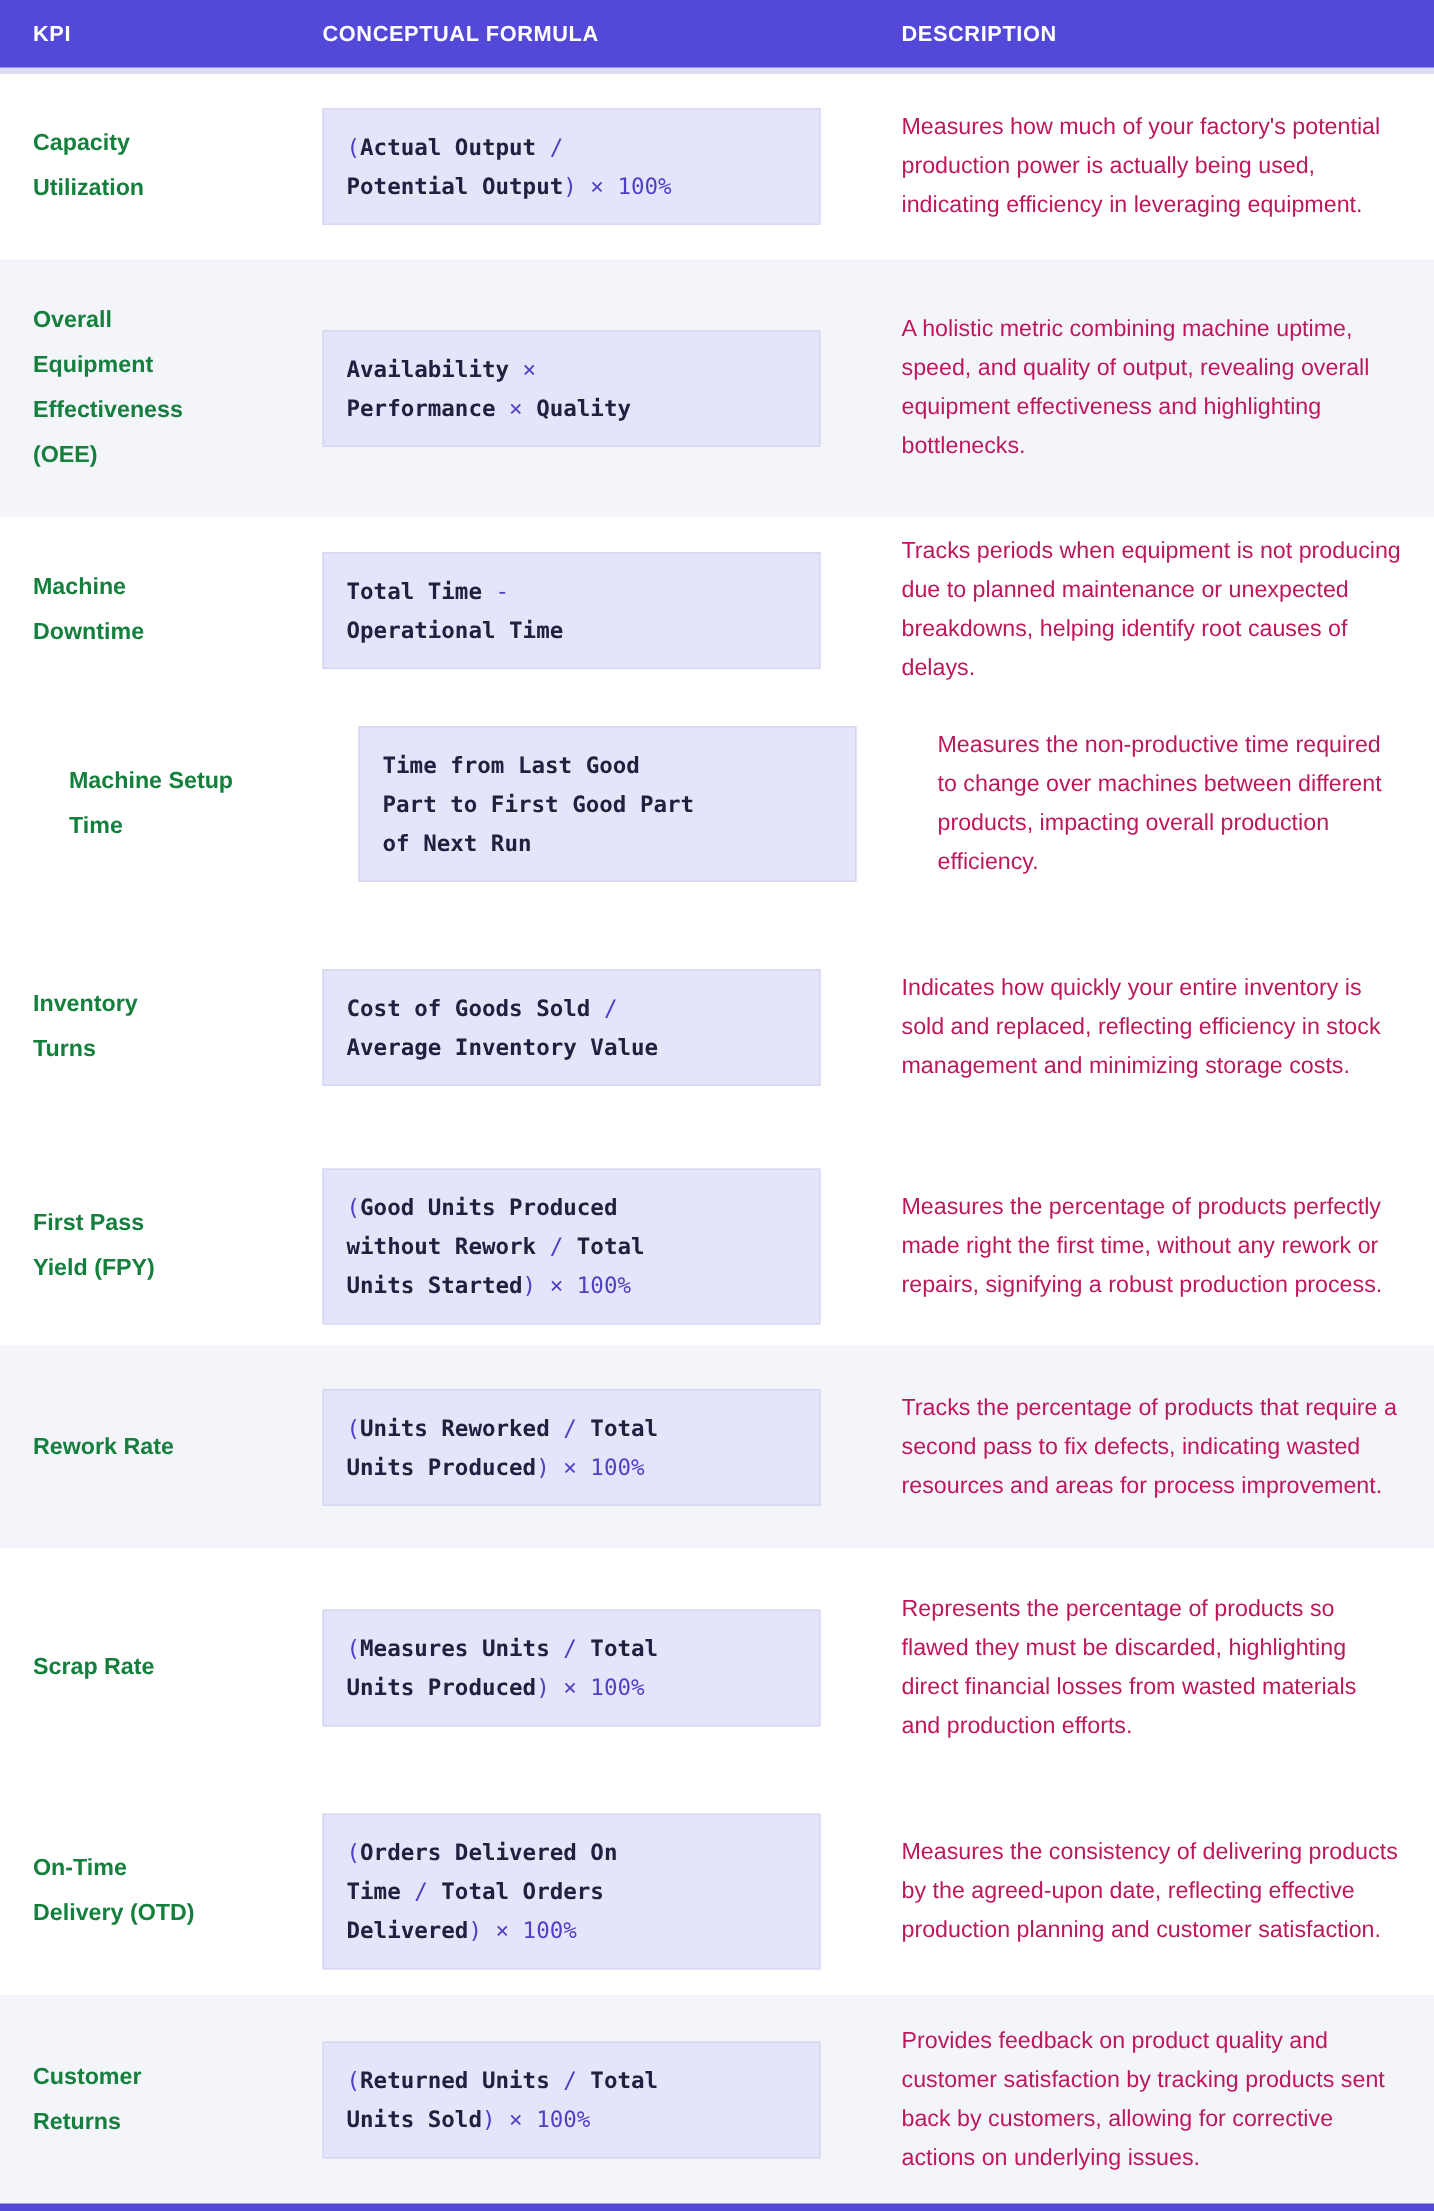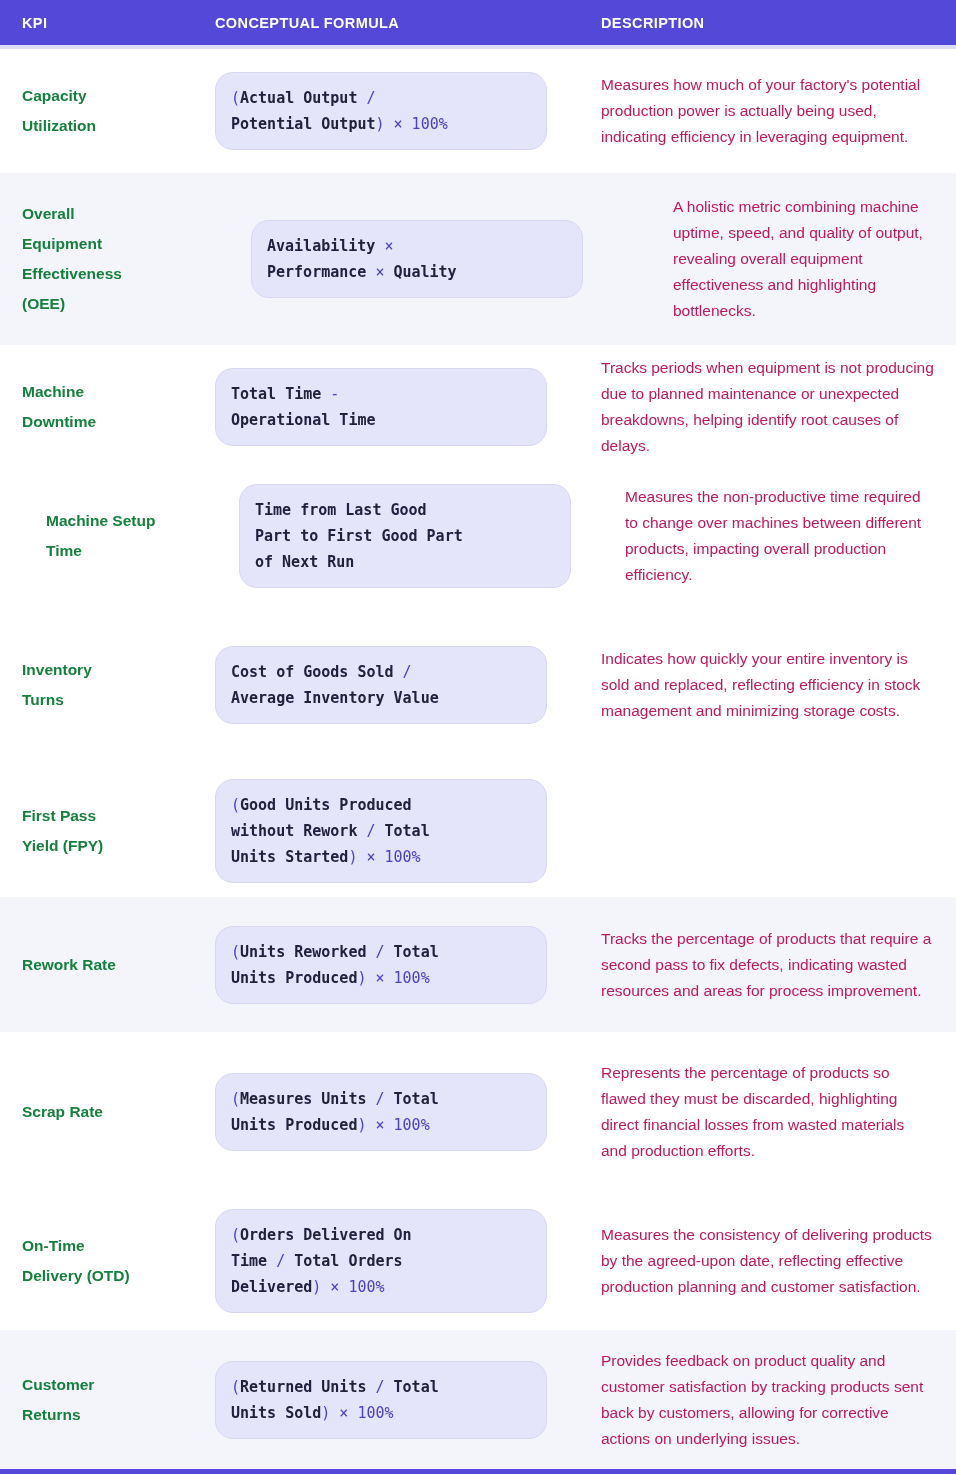--- a/index.html
+++ b/index.html
@@ -26,21 +26,21 @@
   .row.shaded { background:#f4f4fb; }
 
   .cell-kpi { padding-left:22px; }
   .kpi-label {
     max-width:112px; color:#15803d; font-weight:bold;
     font-size:15.5px; line-height:30px;
   }
 
   .formula-box {
     box-sizing:border-box; width:332px;
-    background:#e4e4fb; border:1px solid #d7d7f2; border-radius:18px;
+    background:#e4e4fb; border:1px solid #d7d7f2; border-radius:0;
     padding:12px 15px;
     font-family:"DejaVu Sans Mono", monospace;
     font-size:15px; line-height:26px; white-space:pre;
   }
   .fline .wd { color:#21203f; font-weight:bold; }
   .fline .op { color:#4c40c4; font-weight:normal; }
 
   .cell-desc {
     padding-left:54px; padding-right:22px;
     color:#be185d; font-size:15.5px; line-height:26px;
@@ -63,21 +63,21 @@
   <div class="row" style="min-height: 124px;">
     <div class="cell-kpi">
       <div class="kpi-label">Capacity Utilization</div>
     </div>
     <div class="cell-formula">
       <div class="formula-box"><div class="fline"><span class="op">(</span><span class="wd">Actual Output </span><span class="op">/</span></div><div class="fline"><span class="wd">Potential Output</span><span class="op">) × 100%</span></div></div>
     </div>
     <div class="cell-desc">Measures how much of your factory's potential production power is actually being used, indicating efficiency in leveraging equipment.</div>
   </div>
 
-  <div class="row shaded" style="min-height: 172px; gap: 36px;">
+  <div class="row shaded" style="min-height: 172px;">
     <div class="cell-kpi">
       <div class="kpi-label">Overall Equipment Effectiveness (OEE)</div>
     </div>
     <div class="cell-formula">
       <div class="formula-box"><div class="fline"><span class="wd">Availability </span><span class="op">×</span></div><div class="fline"><span class="wd">Performance </span><span class="op">×</span><span class="wd"> Quality</span></div></div>
     </div>
     <div class="cell-desc">A holistic metric combining machine uptime, speed, and quality of output, revealing overall equipment effectiveness and highlighting bottlenecks.</div>
   </div>
 
   <div class="row" style="min-height: 123px;">
@@ -110,20 +110,21 @@
     <div class="cell-desc">Indicates how quickly your entire inventory is sold and replaced, reflecting efficiency in stock management and minimizing storage costs.</div>
   </div>
 
   <div class="row" style="min-height: 132px;">
     <div class="cell-kpi">
       <div class="kpi-label">First Pass Yield (FPY)</div>
     </div>
     <div class="cell-formula">
       <div class="formula-box"><div class="fline"><span class="op">(</span><span class="wd">Good Units Produced</span></div><div class="fline"><span class="wd">without Rework </span><span class="op">/</span><span class="wd"> Total</span></div><div class="fline"><span class="wd">Units Started</span><span class="op">) × 100%</span></div></div>
     </div>
+    <div class="cell-desc">Measures the percentage of products perfectly made right the first time, without any rework or repairs, signifying a robust production process.</div>
   </div>
 
   <div class="row shaded" style="min-height: 135px;">
     <div class="cell-kpi">
       <div class="kpi-label">Rework Rate</div>
     </div>
     <div class="cell-formula">
       <div class="formula-box"><div class="fline"><span class="op">(</span><span class="wd">Units Reworked </span><span class="op">/</span><span class="wd"> Total</span></div><div class="fline"><span class="wd">Units Produced</span><span class="op">) × 100%</span></div></div>
     </div>
     <div class="cell-desc">Tracks the percentage of products that require a second pass to fix defects, indicating wasted resources and areas for process improvement.</div>

